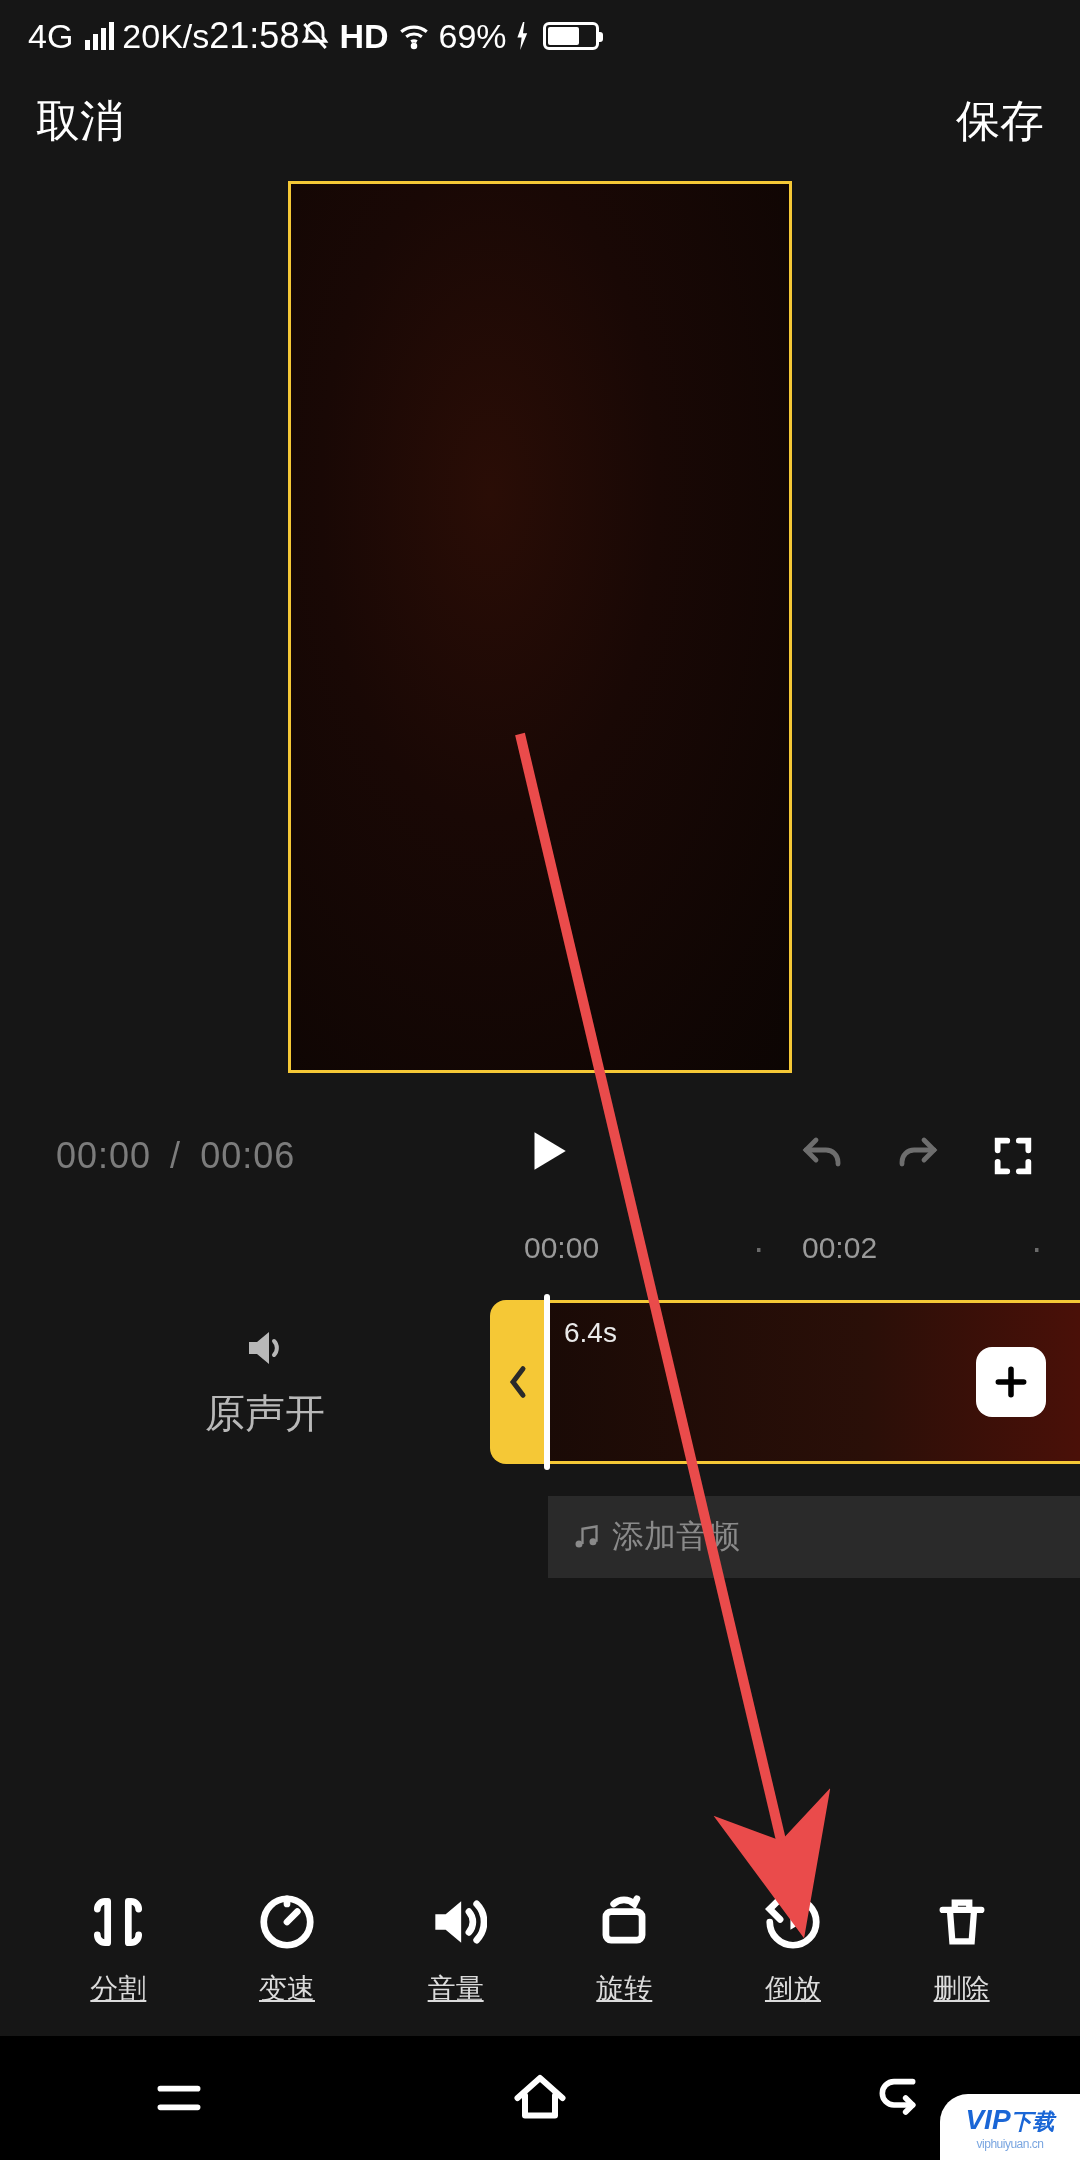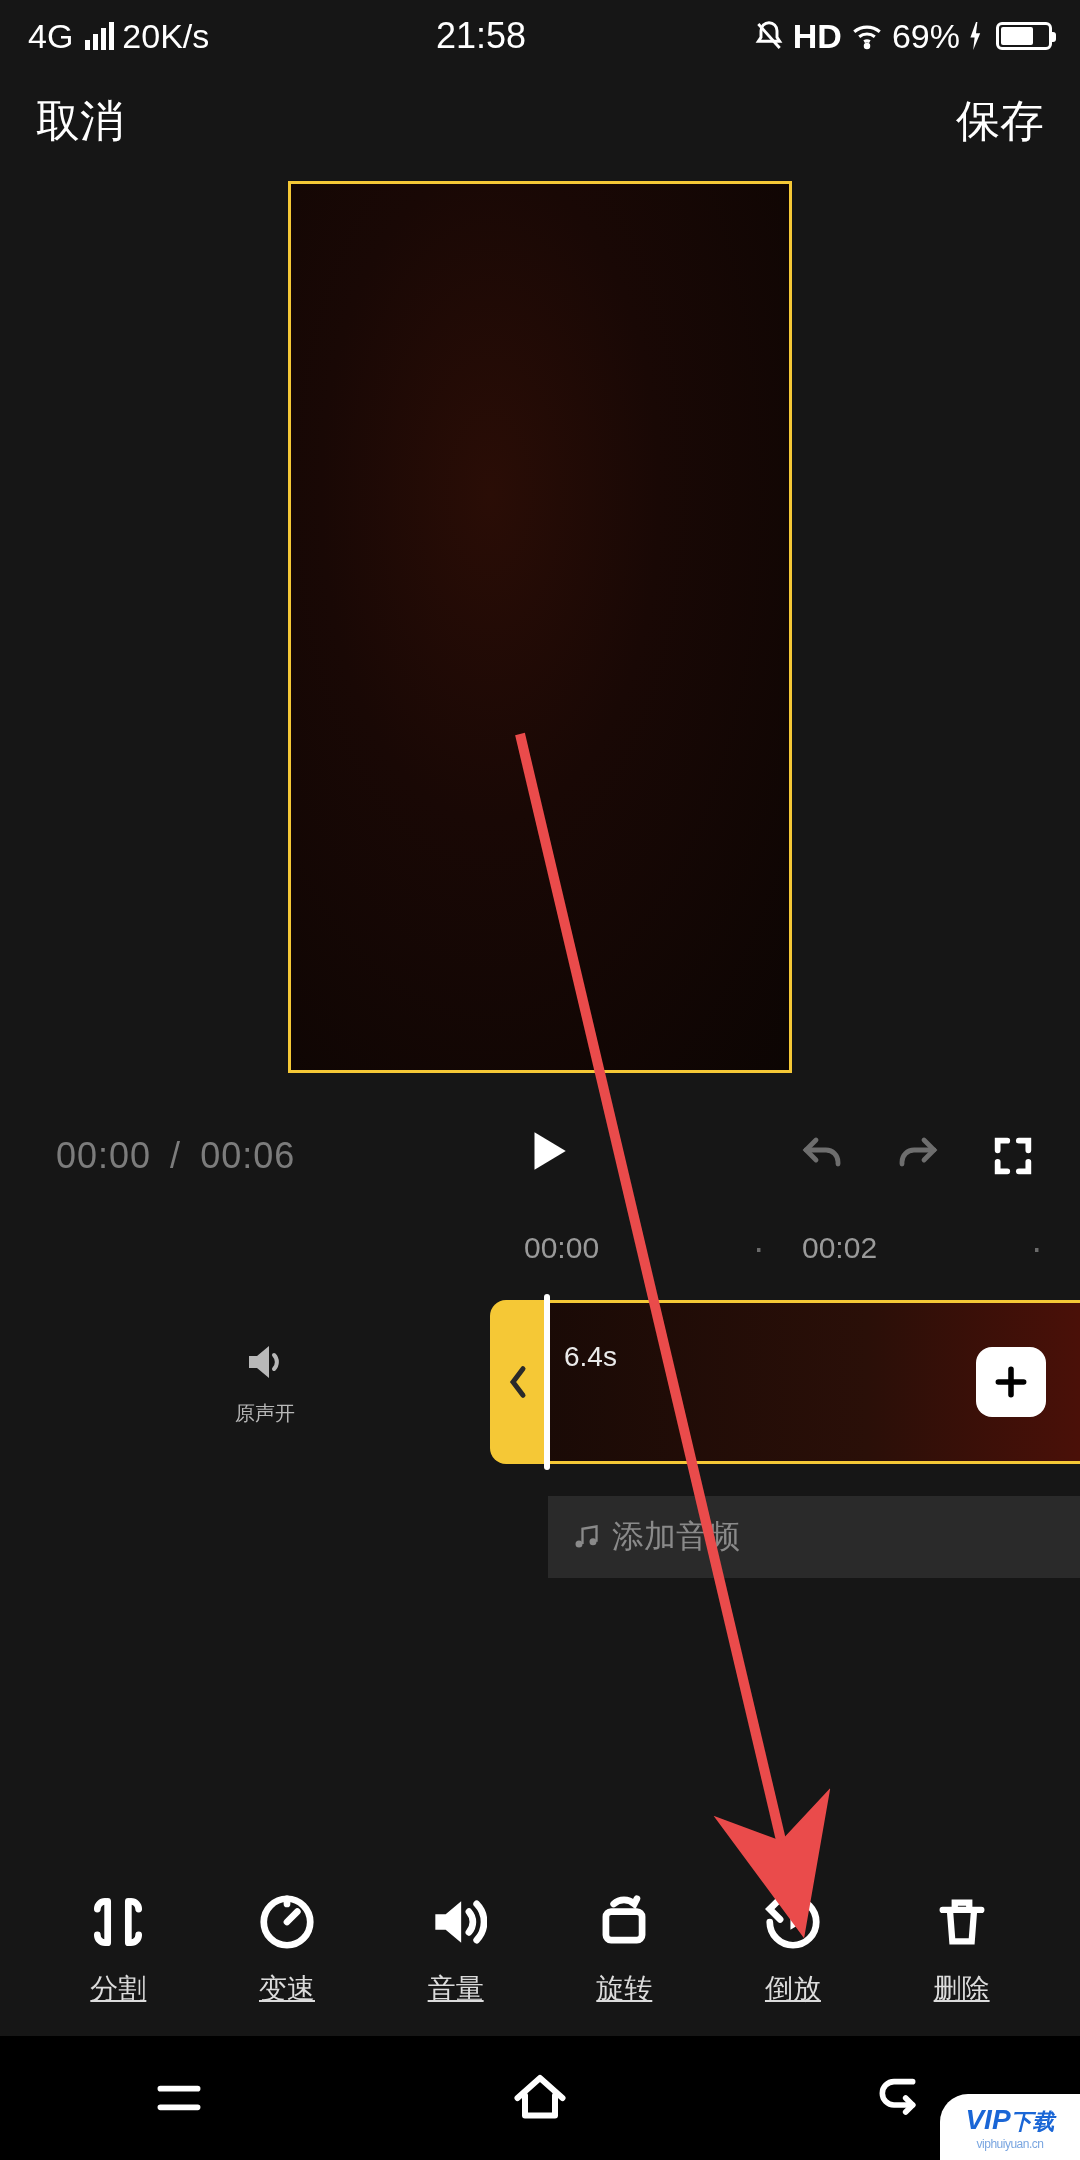--- a/index.html
+++ b/index.html
@@ -10,21 +10,21 @@
     font-family: -apple-system, "Helvetica Neue", Arial, sans-serif;
     color: #fff;
     position: relative;
     overflow: hidden;
   }
   
   .status-bar {
     height: 72px;
     display: flex;
     align-items: center;
-    justify-content: space-between;
+    justify-content: flex-start;
     padding: 0 28px;
     font-size: 34px;
     font-weight: 500;
     background: #161616;
   }
   .status-left, .status-right { display: flex; align-items: center; gap: 8px; }
   .status-center { font-size: 36px; font-weight: 500; }
   .signal-bars { display: inline-flex; align-items: flex-end; gap: 3px; margin-left: 4px; }
   .signal-bars span { width: 5px; background: #fff; display: inline-block; }
   .signal-bars span:nth-child(1){height:10px;}
@@ -78,38 +78,38 @@
     color: #9a9a9a; font-size: 30px;
   }
   .ruler .tick { width: 200px; text-align: left; }
   .ruler .dot { width: 90px; text-align: center; color: #6a6a6a; font-size: 36px; line-height: 0; }
   .track-row {
     position: absolute; top: 82px; left: 0; right: 0; height: 164px;
     display: flex; align-items: center;
   }
   .sound-toggle {
     width: 530px; display: flex; flex-direction: column; align-items: center; justify-content: center;
-    gap: 14px; color: #b8b8b8; font-size: 20px;
+    gap: 14px; color: #b8b8b8; font-size: 40px;
   }
   .sound-toggle .icon { width: 48px; height: 48px; }
   .clip-track {
     position: absolute; left: 490px; top: 82px; height: 164px; right: 0;
     display: flex; align-items: stretch;
   }
   .handle {
     width: 56px; background: #f5c836; border-radius: 16px 0 0 16px;
     display: flex; align-items: center; justify-content: center;
   }
   .handle svg { width: 22px; height: 40px; }
   .clip {
     flex: 1; background: linear-gradient(90deg, #1a0a06, #2a0f08 60%, #4a1008);
     position: relative; border-top: 3px solid #f5c836; border-bottom: 3px solid #f5c836;
   }
   .clip .duration {
-    position: absolute; top: 14px; left: 18px; color: #eaeaea; font-size: 28px; margin-top: 24px;
+    position: absolute; top: 14px; left: 18px; color: #eaeaea; font-size: 28px;
   }
   .add-btn {
     position: absolute; right: 34px; top: 50%; transform: translateY(-50%);
     width: 70px; height: 70px; background: #fff; border-radius: 16px;
     display: flex; align-items: center; justify-content: center;
   }
   .playhead {
     position: absolute; left: 544px; top: 76px; width: 6px; height: 176px;
     background: #fff; border-radius: 3px;
   }

